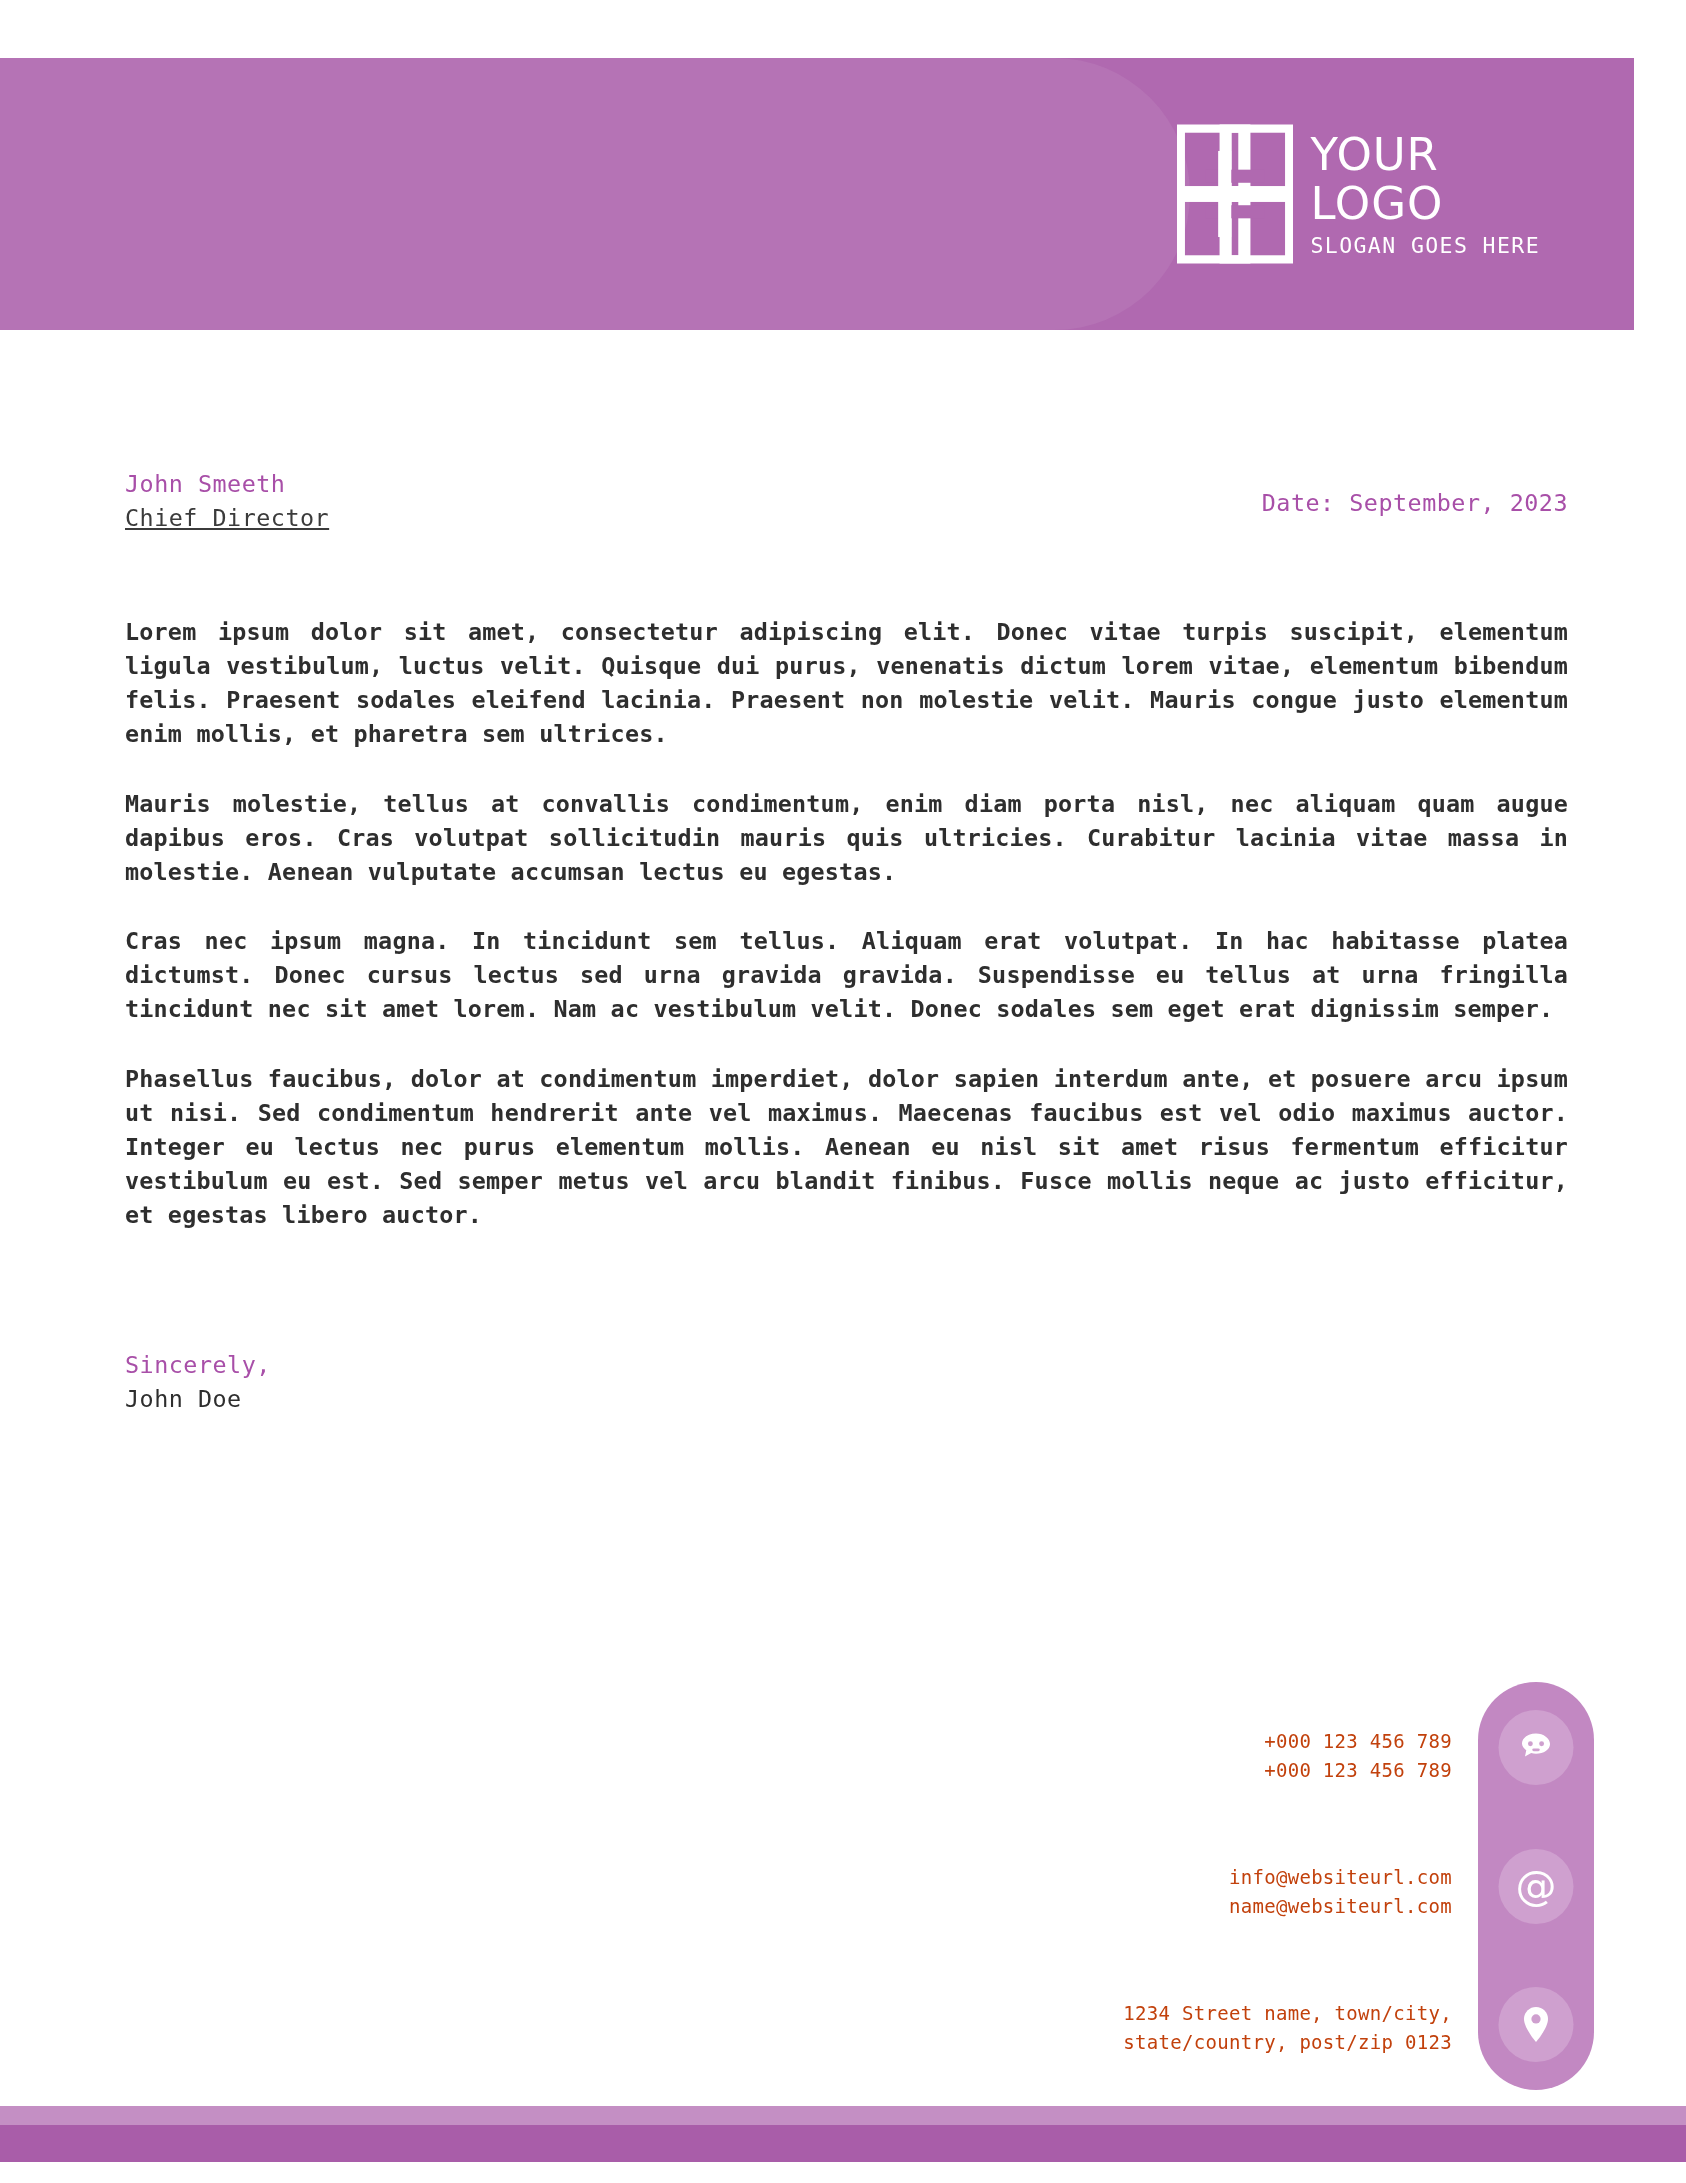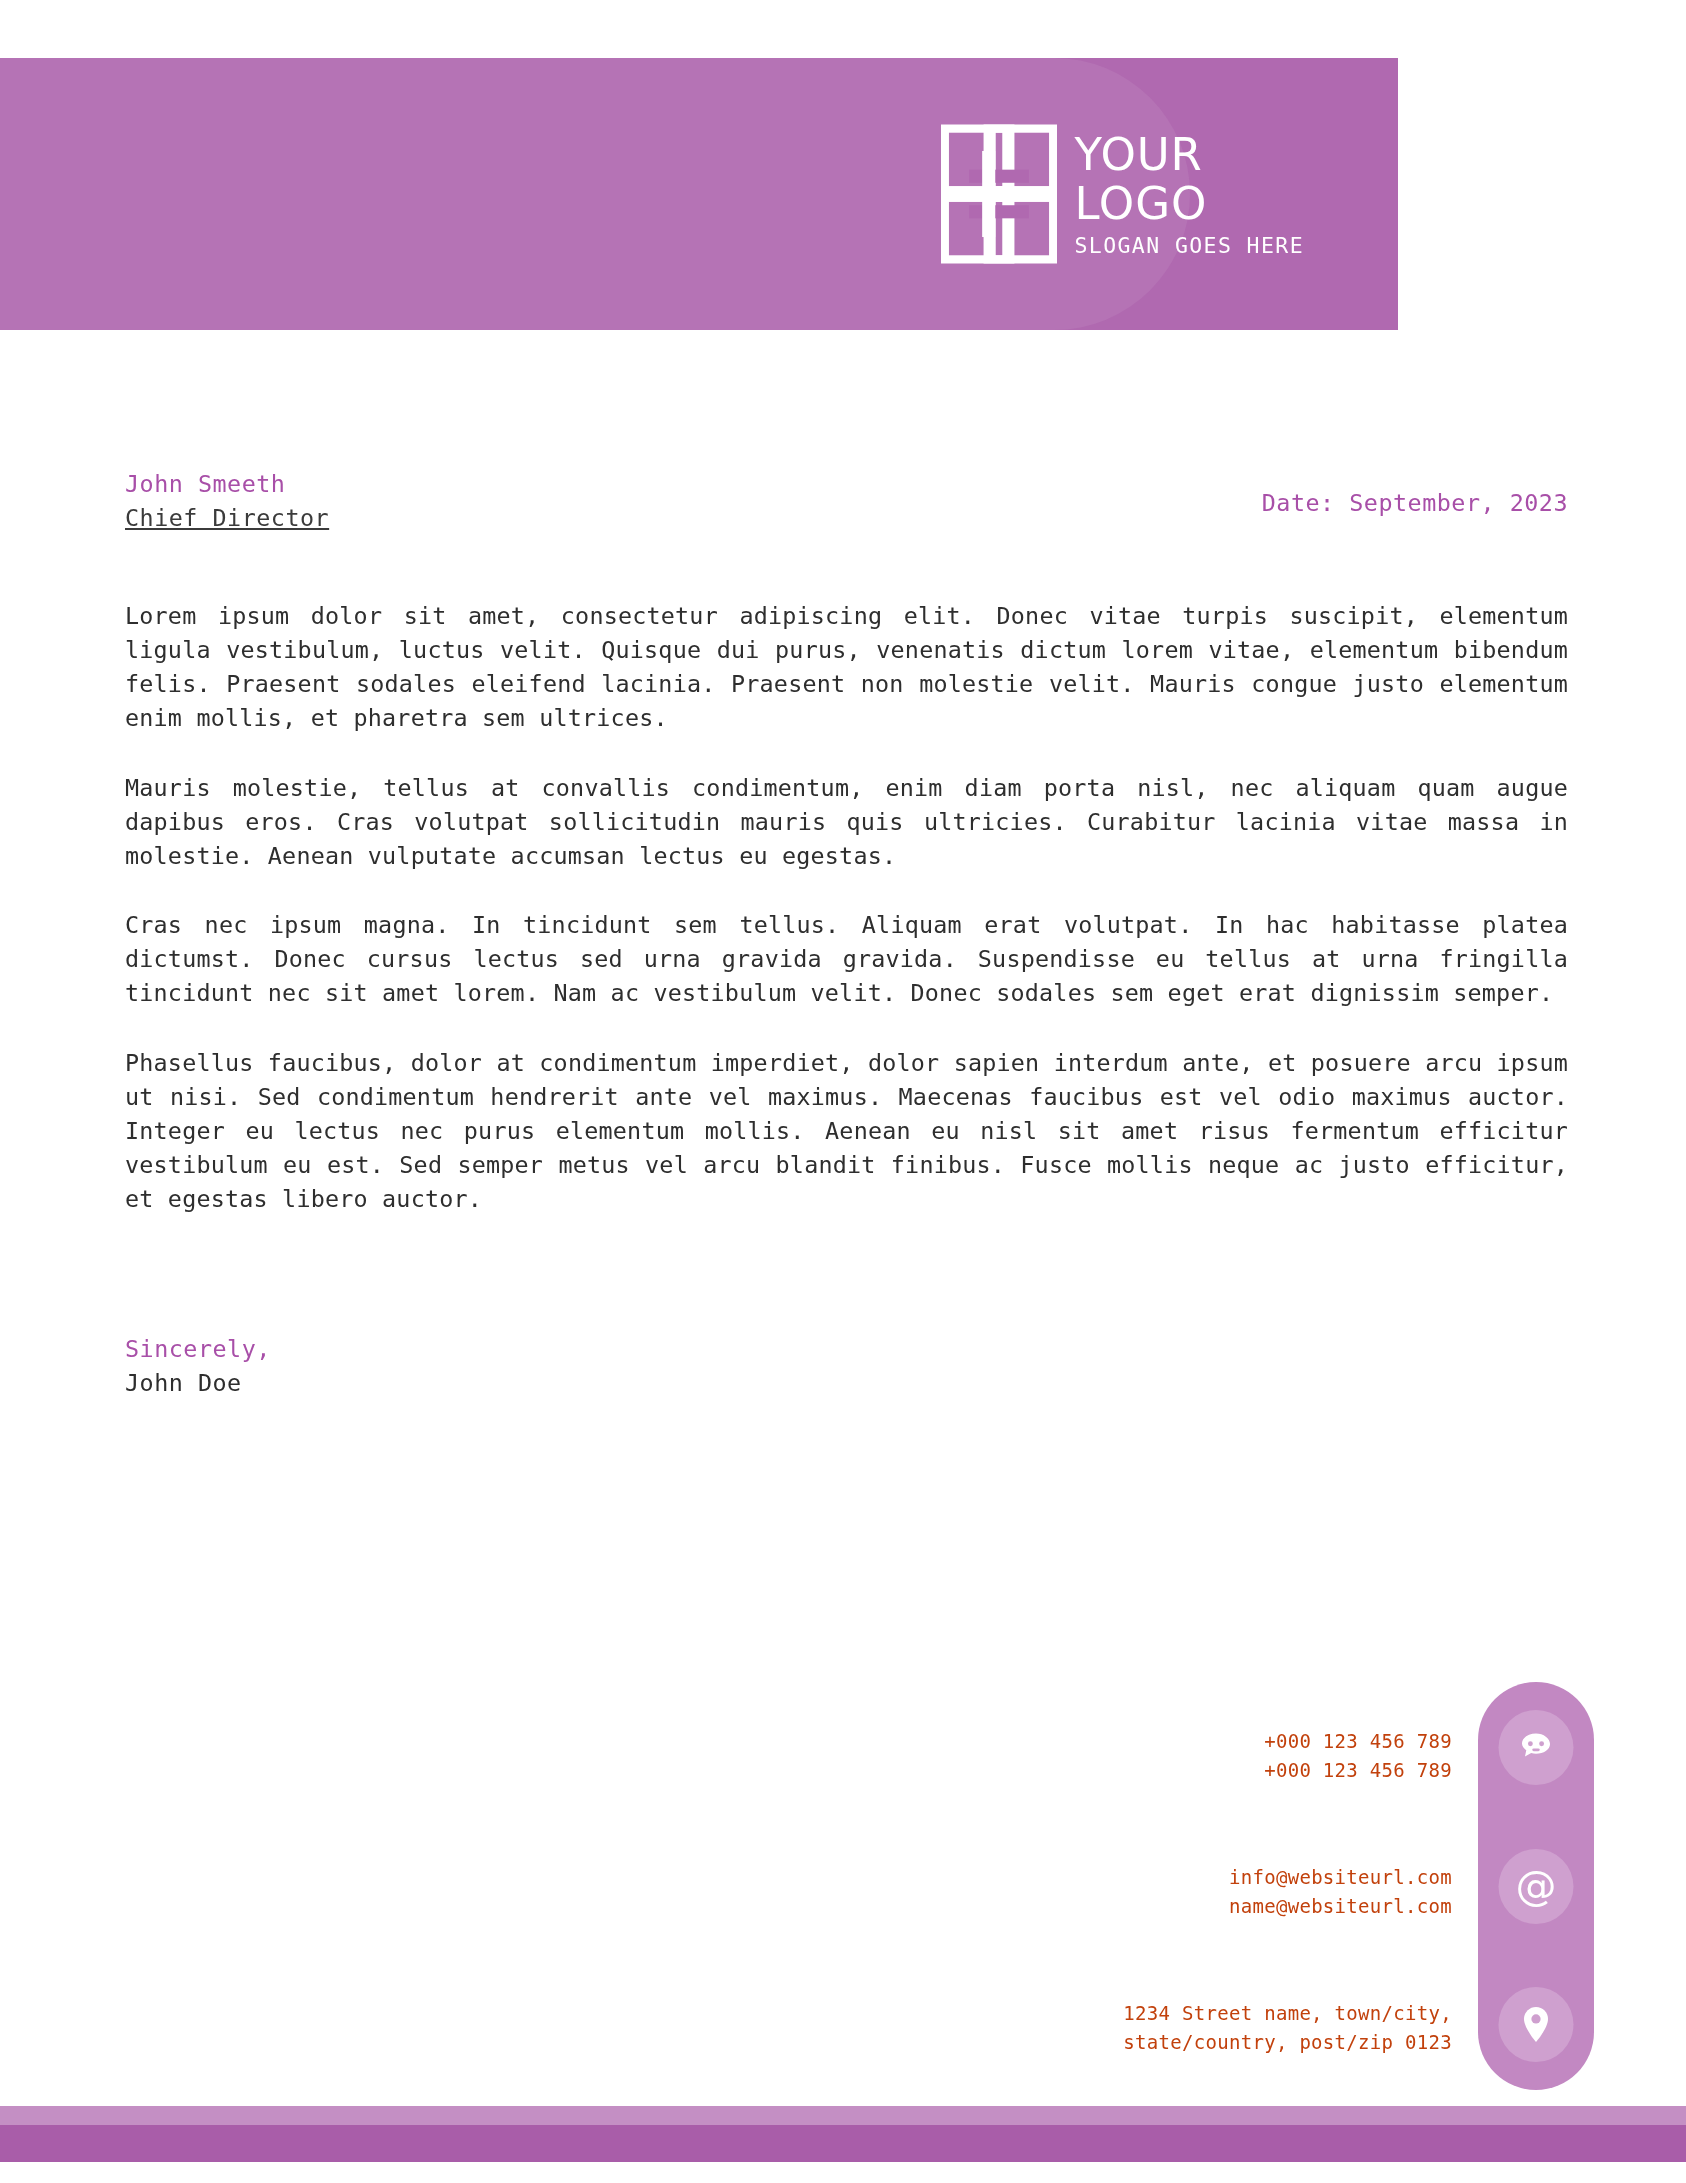--- a/index.html
+++ b/index.html
@@ -13,21 +13,21 @@
     position: relative;
     font-family: "DejaVu Sans Mono", monospace;
     overflow: hidden;
   }
 
   
   .header {
     position: absolute;
     left: 0;
     top: 58px;
-    width: 1398px;
+    width: 1634px;
     height: 272px;
     overflow: hidden;
     background: #b069b0;
   }
   .header .blob {
     position: absolute;
     top: 0;
     height: 272px;
     border-top-right-radius: 187px;
     border-bottom-right-radius: 187px;
@@ -90,21 +90,22 @@
     text-decoration: underline;
   }
   .date {
     color: #a84fa8;
     font-size: 23.4px;
     letter-spacing: 0.5px;
     padding-top: 20.6px;
   }
 
   .letter-body {
-    margin-top: 64px;
+    margin-top: 80px;
+    font-weight: bold;
   }
   .para {
     color: #2e2e2e;
     font-size: 23.4px;
     line-height: 1.45;
     text-align: justify;
     letter-spacing: 0.2px;
     margin-bottom: 36px;
   }
   .para:last-child { margin-bottom: 0; }

